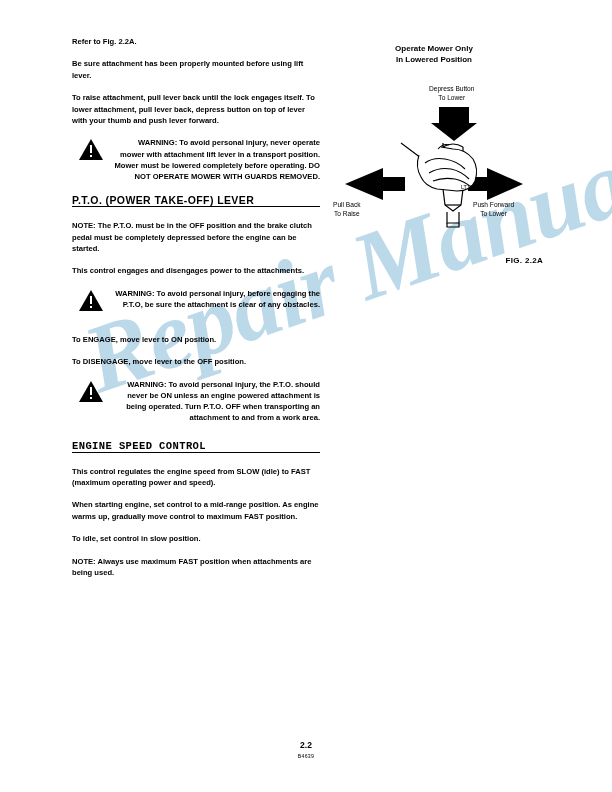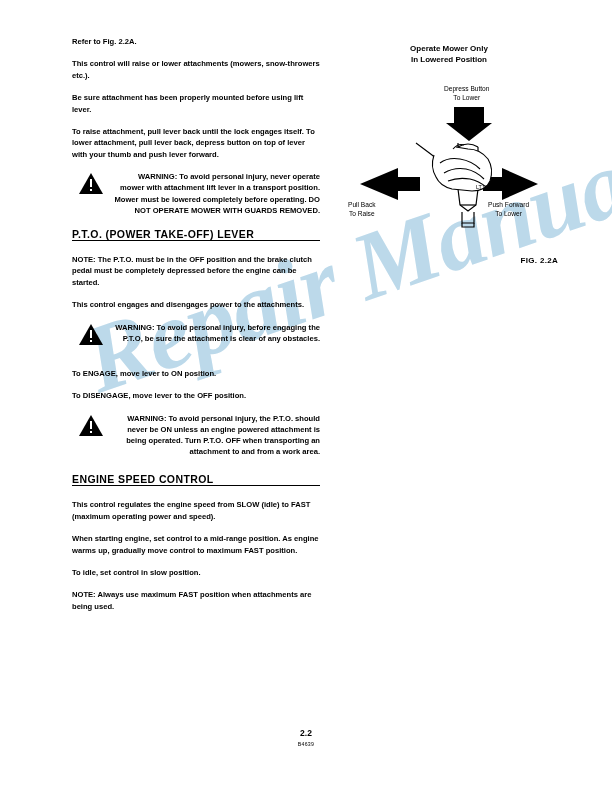--- a/index.html
+++ b/index.html
@@ -50,21 +50,21 @@
   
   .col-left {
     position: absolute;
     left: 72px;
     top: 36px;
     width: 248px;
     z-index: 10;
   }
   .col-right {
     position: absolute;
-    left: 340px;
+    left: 325px;
     top: 44px;
     width: 218px;
     z-index: 10;
   }
 
   h2.sec-head {
     font-size: 10.5px;
     font-weight: bold;
     letter-spacing: 0.4px;
     margin: 0 0 13px 0;
@@ -139,40 +139,40 @@
     position: absolute;
     left: 0;
     top: 728px;
     width: 612px;
     text-align: center;
     z-index: 10;
   }
   .footer .pnum {
     font-size: 8.5px;
     font-weight: bold;
+    margin-top: 12px;
   }
   .footer .pcode {
     font-size: 5.2px;
     margin-top: 3px;
     letter-spacing: 0.3px;
   }
 </style>
 </head>
 <body>
 
 <div class="page">
 
   <div class="watermark">
     <span>Repair Manual</span>
   </div>
 
   <div class="col-left">
 
     <p class="body">Refer to Fig. 2.2A.</p>
-    <p class="body">This control will raise or lower attachments (mowers, snow-throwers etc.).</p>
     <p class="body">Be sure attachment has been properly mounted before using lift lever.</p>
     <p class="body">To raise attachment, pull lever back until the lock engages itself. To lower attachment, pull lever back, depress button on top of lever with your thumb and push lever forward.</p>
 
     <div class="warn">
       <span class="warn-icon">
         <svg width="26" height="23" viewBox="0 0 26 23">
           <polygon points="13,1 25,22 1,22" fill="#000000"></polygon>
           <rect x="12" y="7" width="2" height="8" fill="#ffffff"></rect>
           <rect x="12" y="17" width="2" height="2" fill="#ffffff"></rect>
         </svg>
@@ -202,21 +202,21 @@
       <span class="warn-icon">
         <svg width="26" height="23" viewBox="0 0 26 23">
           <polygon points="13,1 25,22 1,22" fill="#000000"></polygon>
           <rect x="12" y="7" width="2" height="8" fill="#ffffff"></rect>
           <rect x="12" y="17" width="2" height="2" fill="#ffffff"></rect>
         </svg>
       </span>
       <p class="warn-text">WARNING: To avoid personal injury, the P.T.O. should never be ON unless an engine powered attachment is being operated. Turn P.T.O. OFF when transporting an attachment to and from a work area.</p>
     </div>
 
-    <h2 class="sec-head sec-head-ul" style="margin-top:16px;">ENGINE SPEED CONTROL</h2>
+    <h2 class="sec-head sec-head-ul" style="margin-top:16px;font-family:Liberation Mono, monospace;">ENGINE SPEED CONTROL</h2>
     <p class="body">This control regulates the engine speed from SLOW (idle) to FAST (maximum operating power and speed).</p>
     <p class="body">When starting engine, set control to a mid-range position. As engine warms up, gradually move control to maximum FAST position.</p>
     <p class="body">To idle, set control in slow position.</p>
     <p class="body">NOTE: Always use maximum FAST position when attachments are being used.</p>
   </div>
 
   <div class="col-right">
     <div class="fig-title">
       <div>Operate Mower Only</div>
       <div>In Lowered Position</div>

